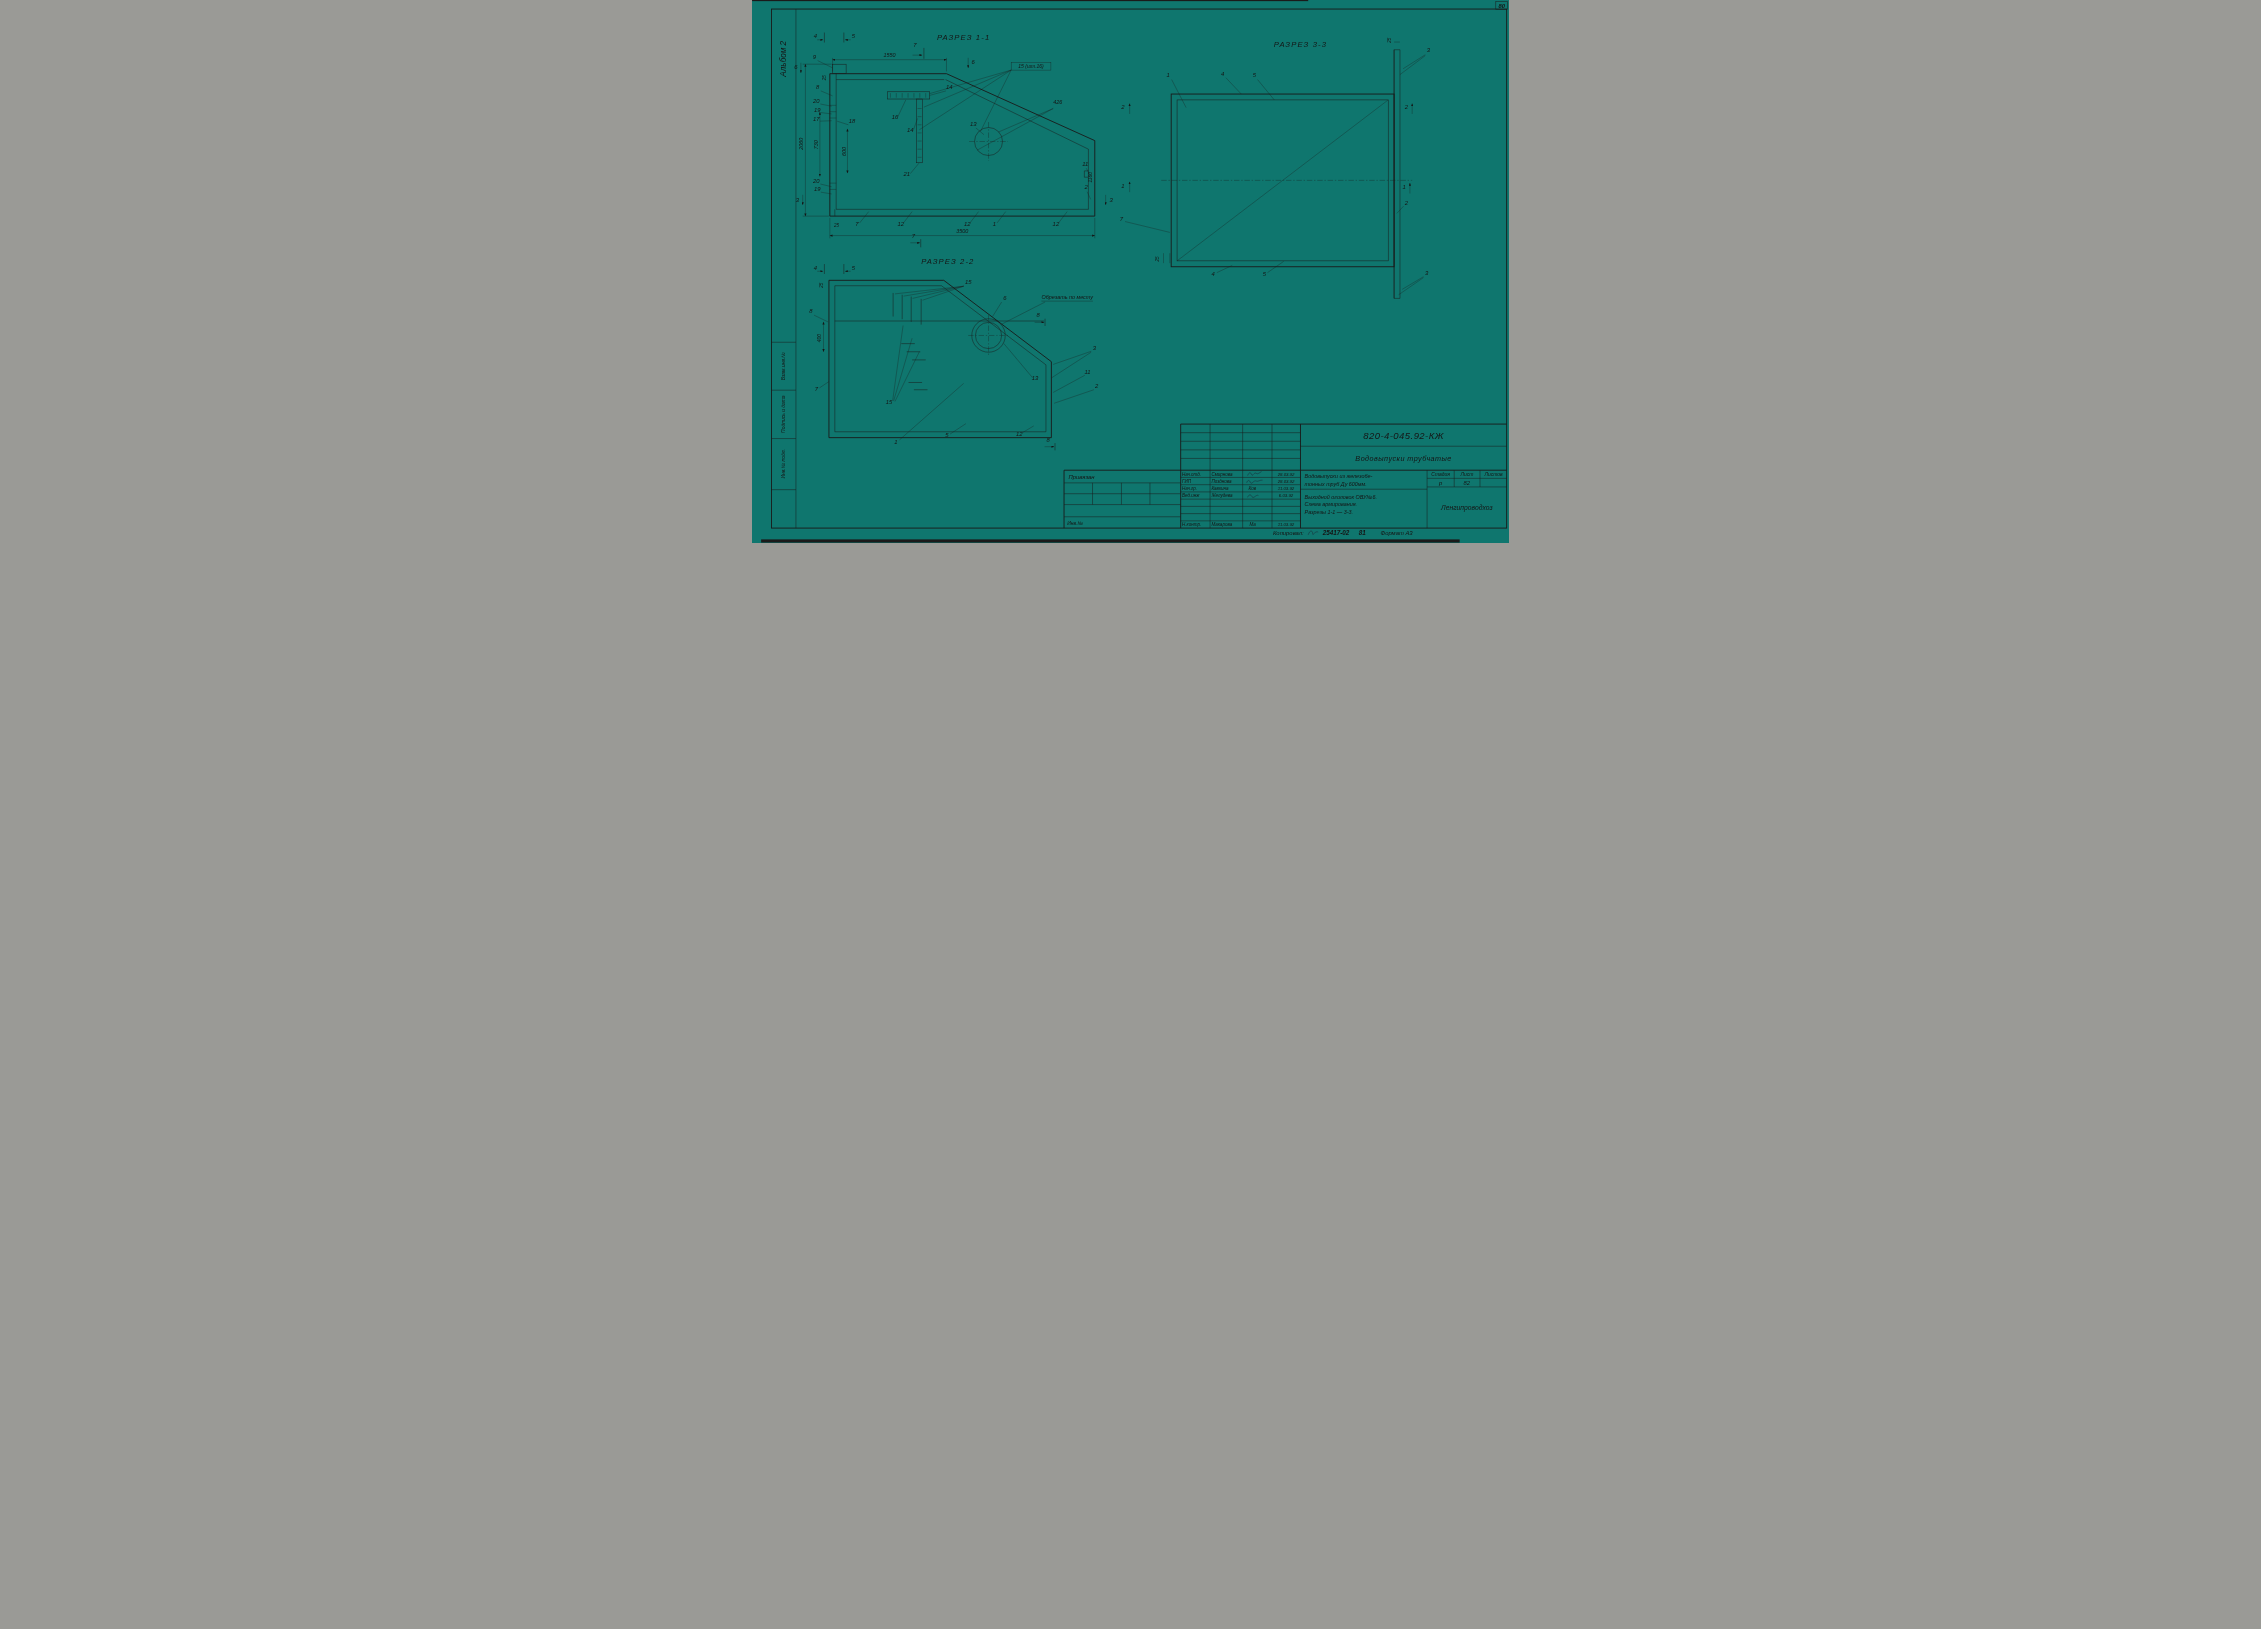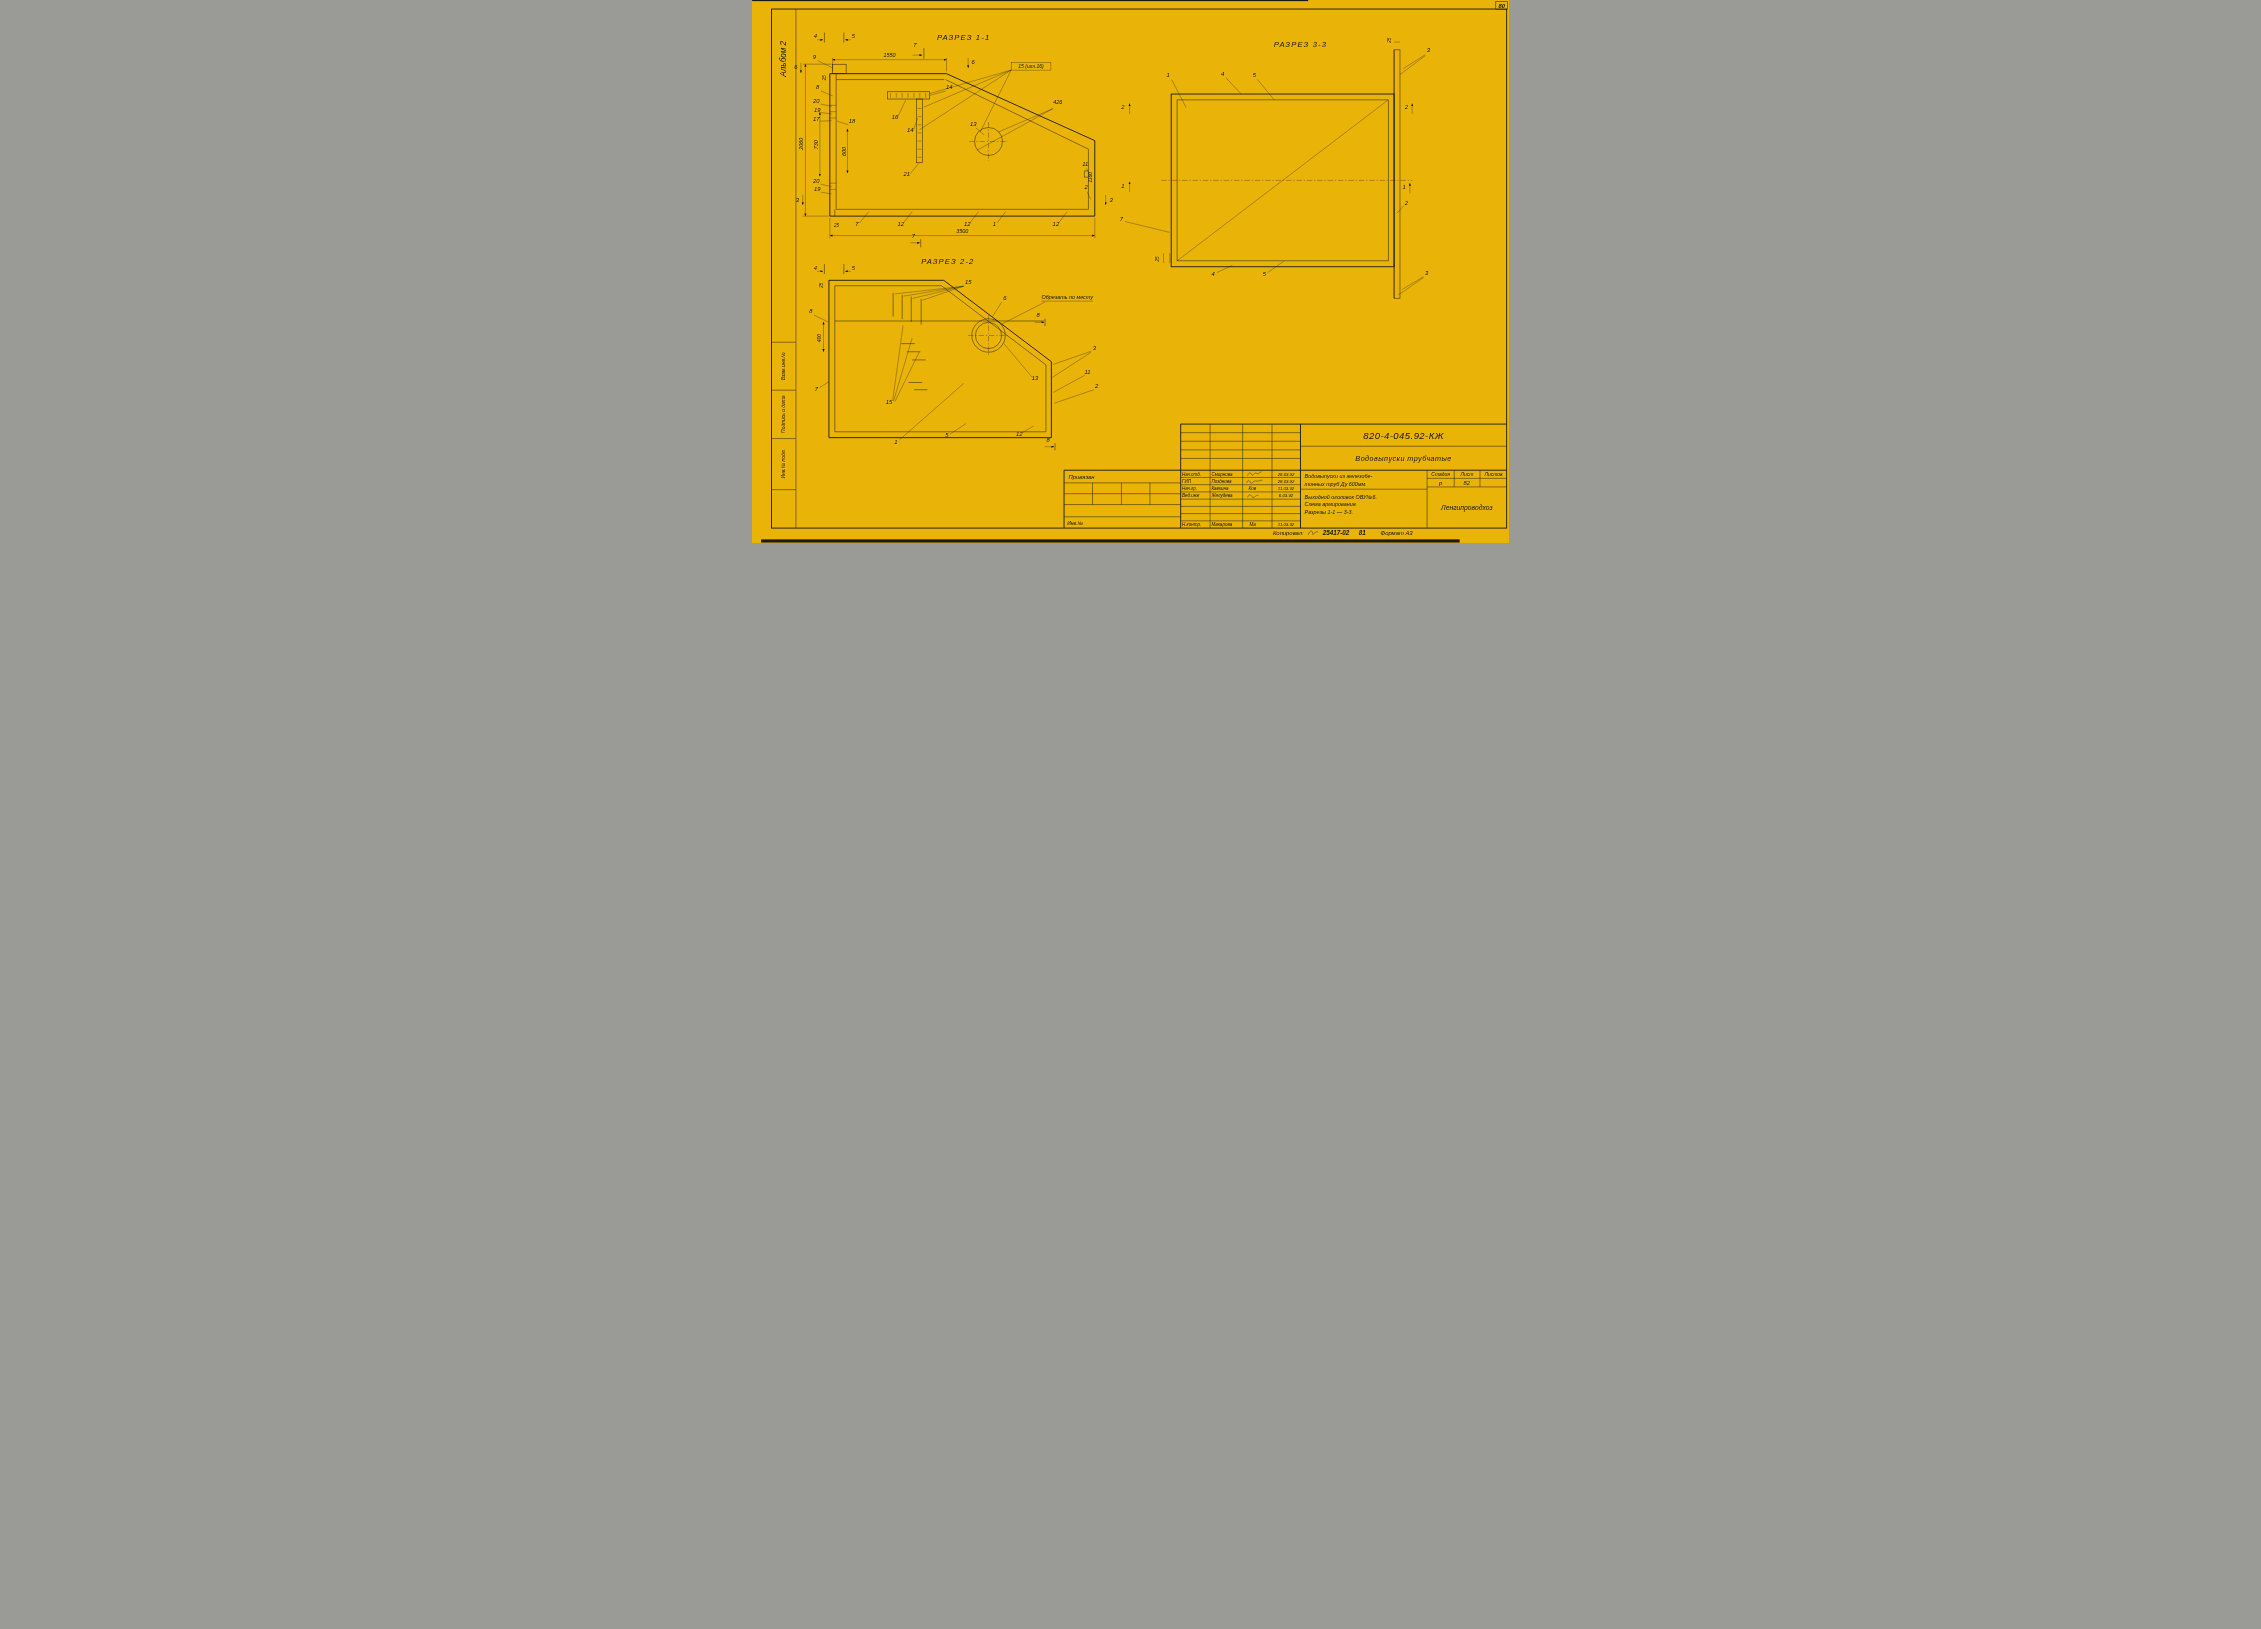--- a/index.html
+++ b/index.html
@@ -1,16 +1,16 @@
 <!DOCTYPE html>
 <html style="font-size:7.2px"><head>
 <meta charset="utf-8">
 <style>
   html,body{margin:0;padding:0;background:#9a9a96;}
-  .sheet{position:relative;width:757px;height:543px;margin:0 auto;background:#eab308;overflow:hidden;
+  .sheet{position:relative;width:757px;height:543px;margin:0 auto;background:#0f766e;overflow:hidden;
          font-family:"Liberation Sans",sans-serif;}
   svg{position:absolute;left:0;top:0;}
   text{fill:#151515;font-family:"Liberation Sans",sans-serif;font-style:italic;}
   .c   {font-size:13px;text-anchor:middle;}          
   .c11 {font-size:11px;text-anchor:middle;}
   .d   {font-size:12px;text-anchor:middle;}          
   .d10 {font-size:10px;text-anchor:middle;}
   .ttl {font-size:17px;text-anchor:middle;letter-spacing:2.5px;}
   .note{font-size:12px;text-anchor:middle;}
   .mr  {font-size:11px;text-anchor:middle;}          

